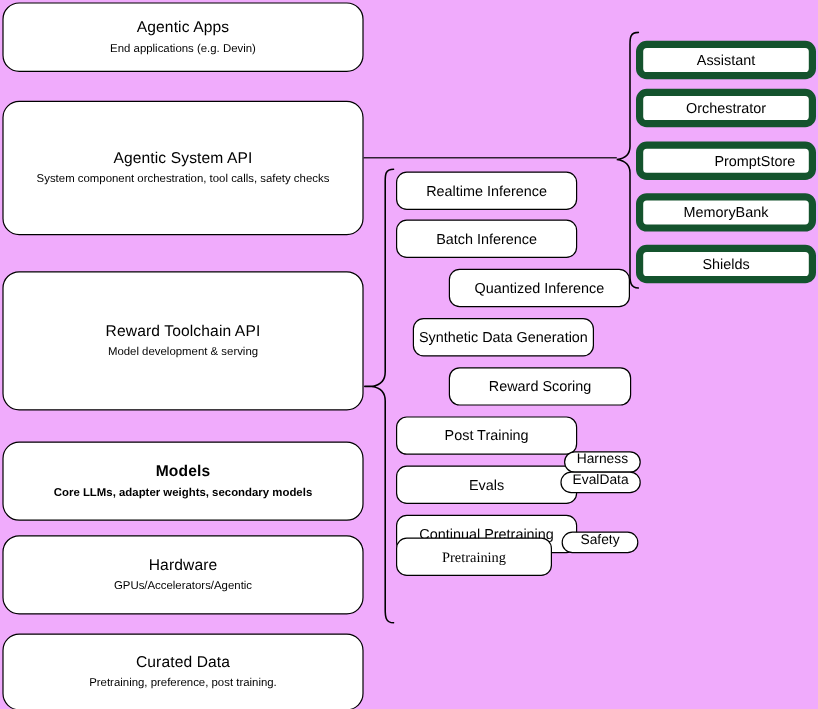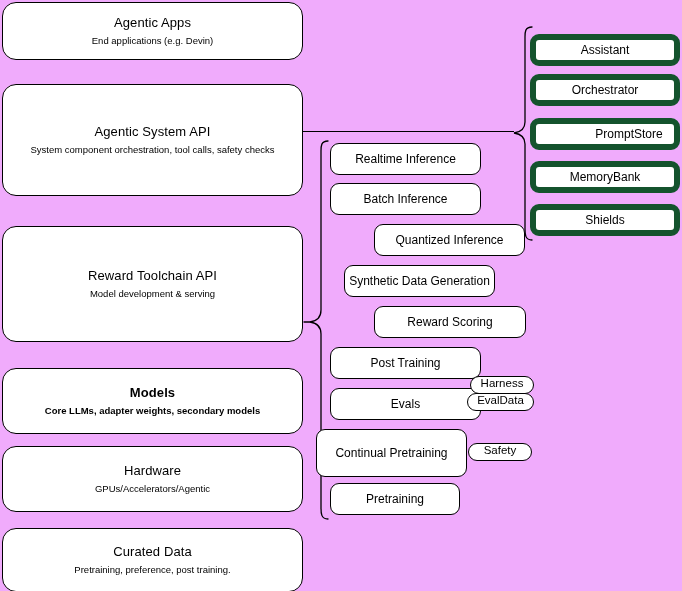--- a/index.html
+++ b/index.html
@@ -144,24 +144,24 @@
   </div>
   <div class="box cap-box" style="left:330px; top:306px; width:152px; height:32px;margin-left:44px;">
     <div class="cap-label">Reward Scoring</div>
   </div>
   <div class="box cap-box" style="left:330px; top:347px; width:151px; height:32px;">
     <div class="cap-label">Post Training</div>
   </div>
   <div class="box cap-box" style="left:330px; top:388px; width:151px; height:32px;">
     <div class="cap-label">Evals</div>
   </div>
-  <div class="box cap-box" style="left:316px; top:429px; width:151px; height:48px;">
+  <div class="box cap-box" style="left:330px; top:429px; width:151px; height:32px;">
     <div class="cap-label">Continual Pretraining</div>
   </div>
-  <div class="box cap-box" style="left:330px; top:483px; width:130px; height:32px;">
+  <div class="box cap-box" style="left:330px; top:448px; width:130px; height:32px;font-family:Liberation Serif, serif;">
     <div class="cap-label">Pretraining</div>
   </div>
 
   <div class="pill" style="left:470px; top:376px; width:64px; height:18px;">
     <span>Harness</span>
   </div>
   <div class="pill" style="left:467px; top:393px; width:67px; height:18px;">
     <span>EvalData</span>
   </div>
   <div class="pill" style="left:468px; top:409px; width:64px; height:18px;margin-top:34px;">

